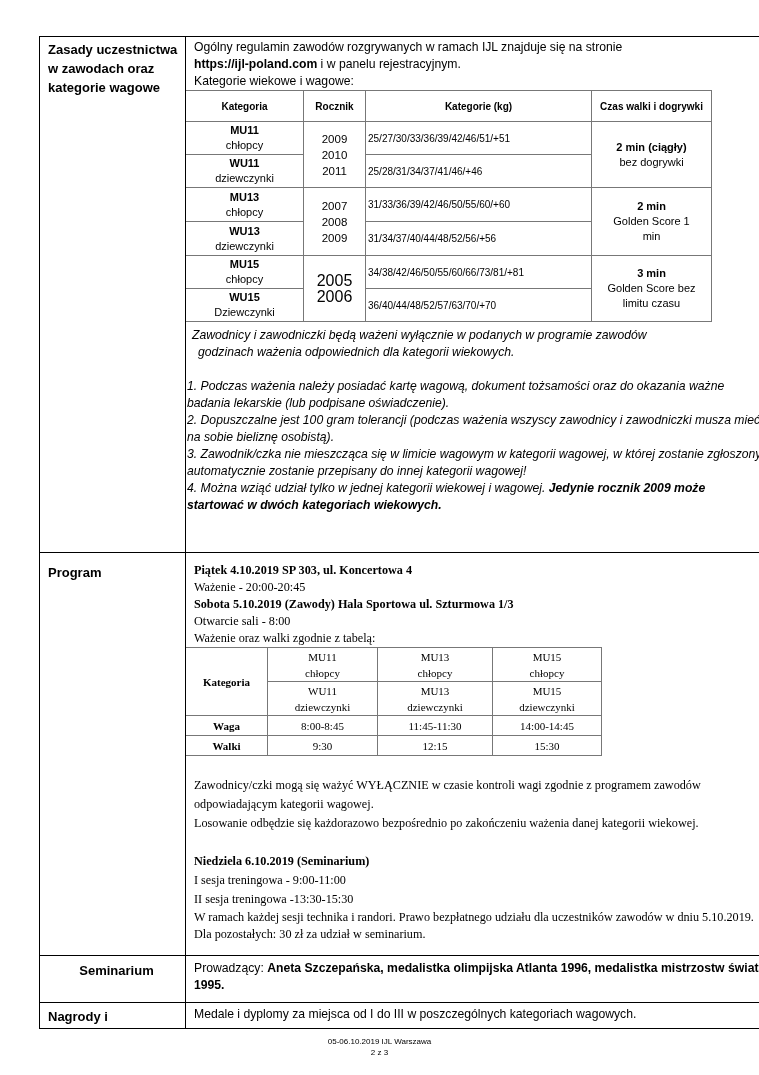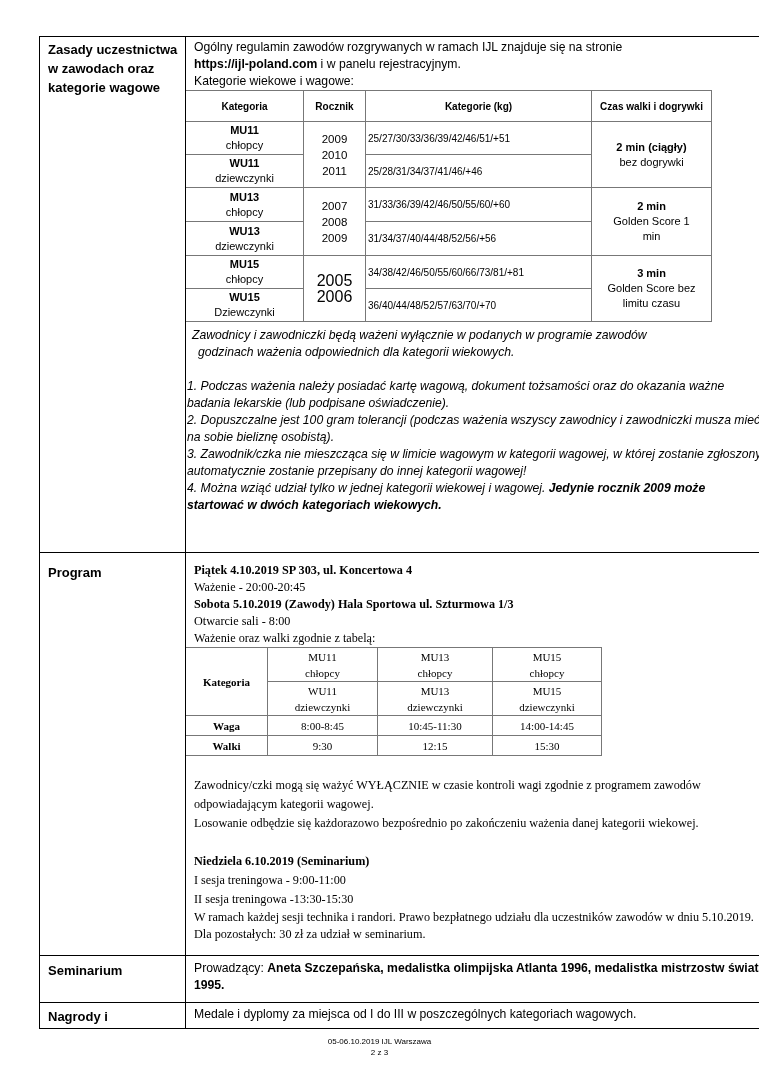--- a/index.html
+++ b/index.html
@@ -193,21 +193,21 @@
                     <div>dziewczynki</div>
                   </td>
           <td>
                     <div>MU15</div>
                     <div>dziewczynki</div>
                   </td>
         </tr>
         <tr style="height:20px">
           <td class="b">Waga</td>
           <td>8:00-8:45</td>
-          <td>10:45-11:30</td>
+          <td>11:45-11:30</td>
           <td>14:00-14:45</td>
         </tr>
         <tr style="height:20px">
           <td class="b">Walki</td>
           <td>9:30</td>
           <td>12:15</td>
           <td>15:30</td>
         </tr>
       </tbody>
             </table>
@@ -217,21 +217,21 @@
         <p class="p">&nbsp;</p>
         <p class="p b">Niedziela 6.10.2019 (Seminarium)</p>
         <p class="p">I sesja treningowa - 9:00-11:00</p>
         <p class="p">II sesja treningowa -13:30-15:30</p>
         <p class="p" style="line-height:17px;">W ramach każdej sesji technika i randori. Prawo bezpłatnego udziału dla uczestników zawodów w dniu 5.10.2019. Dla pozostałych: 30 zł za udział w seminarium.</p>
       </div>
     </td>
   </tr>
 
   <tr>
-    <td class="lbl" style="padding-top:5px !important;">Seminarium</td>
+    <td class="lbl" style="padding-top:5px !important;text-align:center;">Seminarium</td>
     <td class="cnt" style="height:42px; padding:4px 12px 0 8px; line-height:17px;"><span>Prowadzący: </span><span class="b">Aneta Szczepańska, medalistka olimpijska Atlanta 1996, medalistka mistrzostw świata 1995.</span></td>
   </tr>
 
   <tr>
     <td class="lbl" style="padding-top:4px !important;">Nagrody i</td>
     <td class="cnt" style="height:22px; padding:3px 0 0 8px;">Medale i dyplomy za miejsca od I do III w poszczególnych kategoriach wagowych.</td>
   </tr>
 </tbody>
 </table>
 

